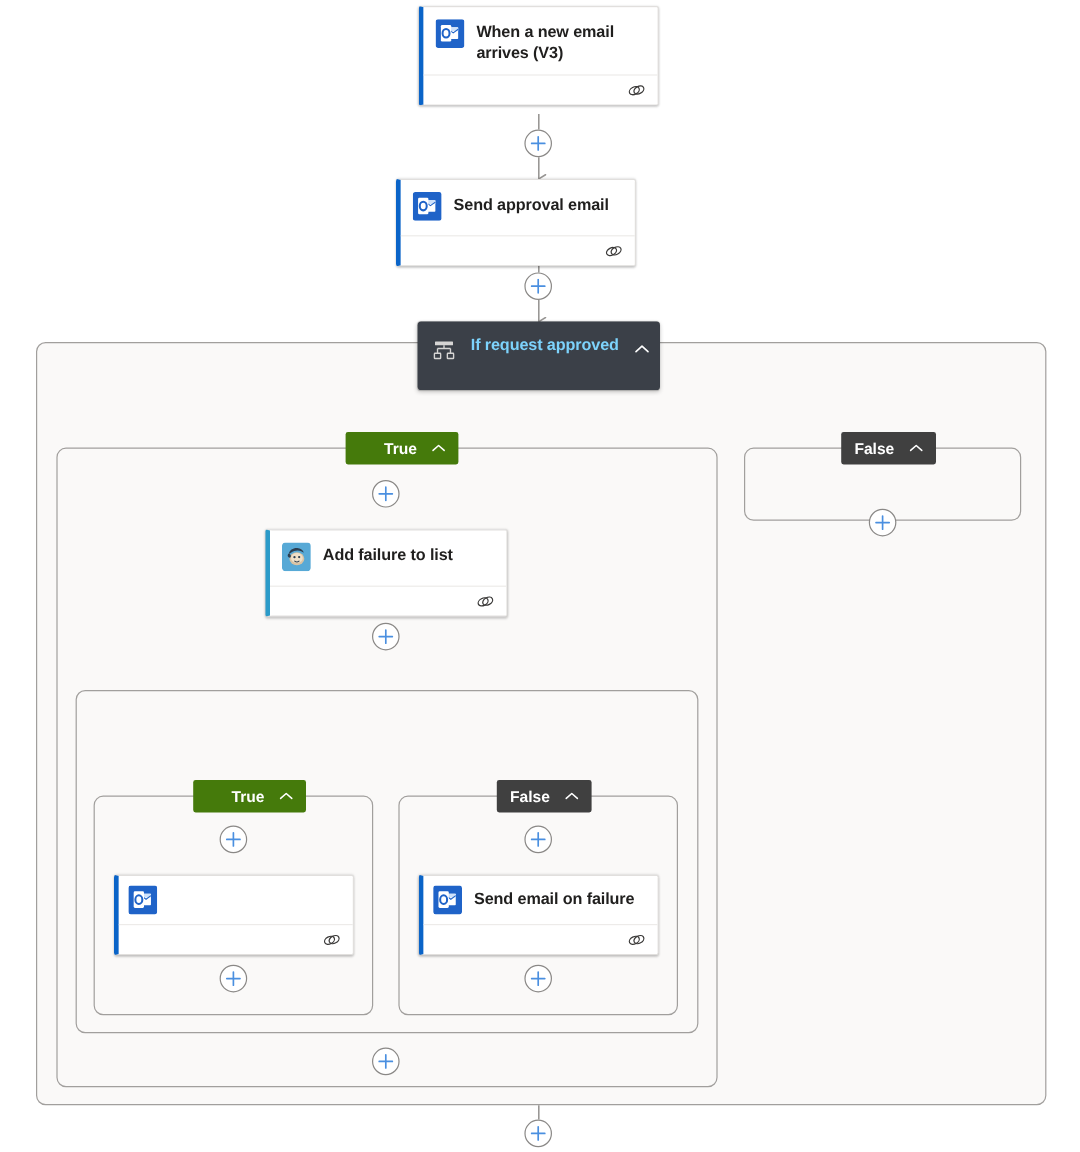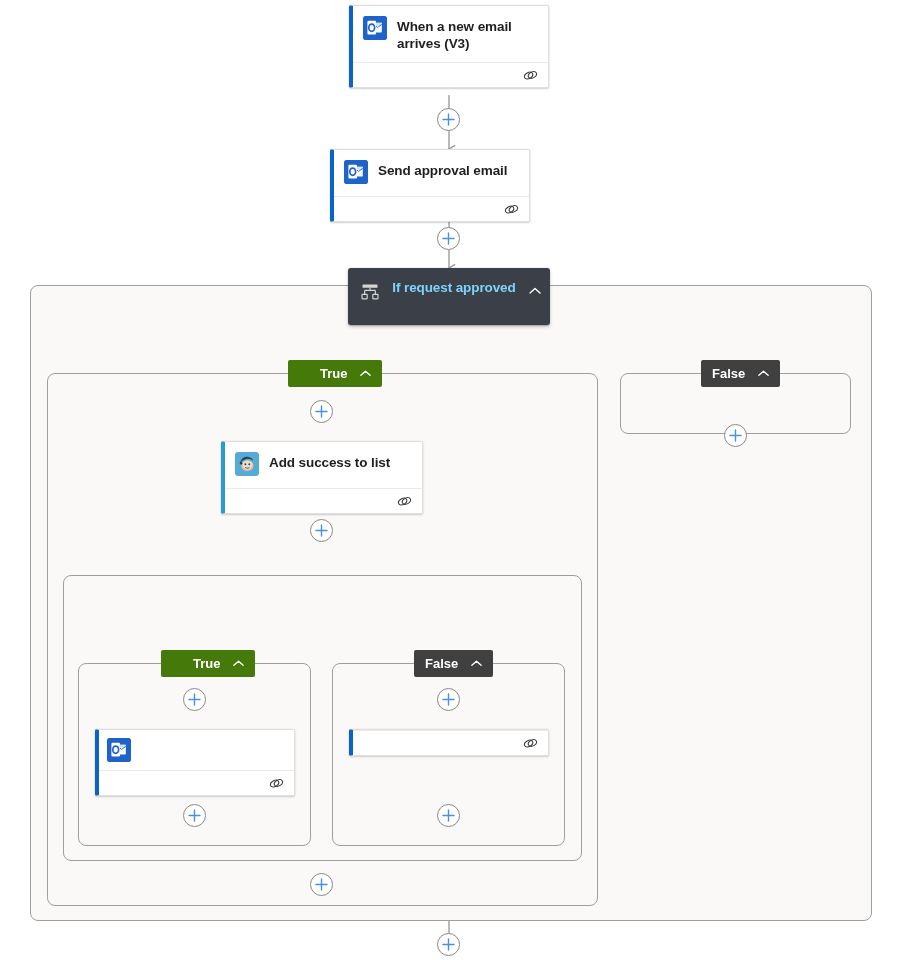--- a/index.html
+++ b/index.html
@@ -271,21 +271,21 @@
         <ellipse cx="12.4" cy="13.6" rx="6.2" ry="5.4" fill="#d9c3a4"></ellipse>
         <ellipse cx="12.4" cy="13.0" rx="4.9" ry="4.2" fill="#efe0c8"></ellipse>
         <path d="M5.6,9.8 C6.2,6.2 10.0,4.2 13.6,4.9 C16.4,5.5 18.2,7.3 18.0,8.7
                  C16.6,7.0 13.2,6.0 10.2,7.2 C8.0,8.1 6.6,9.2 5.6,9.8 Z" fill="#2c3e50"></path>
         <path d="M5.3,9.4 C4.4,10.5 4.6,12.0 5.8,12.6 C6.5,12.9 7.2,12.5 7.4,11.7
                  C7.6,10.6 6.6,9.2 5.3,9.4 Z" fill="#2c3e50"></path>
         <circle cx="10.4" cy="12.3" r="0.95" fill="#2c3e50"></circle>
         <circle cx="14.3" cy="12.2" r="0.95" fill="#2c3e50"></circle>
         <path d="M10.6,15.6 C11.6,16.4 13.2,16.4 14.2,15.6" fill="none" stroke="#2c3e50" stroke-width="0.85" stroke-linecap="round"></path>
       </svg>
-      <div class="card-title">Add success to list</div>
+      <div class="card-title">Add failure to list</div>
     </div>
     <div class="card-foot">
       <svg width="15" height="13" viewBox="0 0 15 13">
         <ellipse cx="5.6" cy="6.6" rx="4.4" ry="3.0" fill="none" stroke="#3b3a39" stroke-width="1.05" transform="rotate(-28 5.6 6.6)"></ellipse>
         <ellipse cx="9.4" cy="6.0" rx="4.4" ry="3.0" fill="none" stroke="#3b3a39" stroke-width="1.05" transform="rotate(-28 9.4 6.0)"></ellipse>
       </svg>
     </div>
   </div>
 
 
@@ -316,20 +316,31 @@
     </div>
     <div class="card-foot">
       <svg width="15" height="13" viewBox="0 0 15 13">
         <ellipse cx="5.6" cy="6.6" rx="4.4" ry="3.0" fill="none" stroke="#3b3a39" stroke-width="1.05" transform="rotate(-28 5.6 6.6)"></ellipse>
         <ellipse cx="9.4" cy="6.0" rx="4.4" ry="3.0" fill="none" stroke="#3b3a39" stroke-width="1.05" transform="rotate(-28 9.4 6.0)"></ellipse>
       </svg>
     </div>
   </div>
 
   <div class="card" style="left:349px; top:729px; width:200px;">
+    <div class="card-head" style="min-height:38px; padding:8px 10px 8px 8px;">
+      <svg class="card-icon" viewBox="0 0 24 24">
+        <rect width="24" height="24" rx="1.5" fill="#1f63c8"></rect>
+        <rect x="10.6" y="6.8" width="8.2" height="9.6" rx="0.6" fill="#ffffff"></rect>
+        <rect x="10.6" y="6.8" width="8.2" height="3.1" fill="#cfe2fb"></rect>
+        <path d="M10.6,8.4 L14.7,11.4 L18.8,8.4" fill="none" stroke="#1f63c8" stroke-width="0.9"></path>
+        <rect x="4.4" y="4.8" width="8.6" height="13.8" rx="1.1" fill="#ffffff"></rect>
+        <ellipse cx="8.7" cy="11.7" rx="2.9" ry="3.6" fill="none" stroke="#1f63c8" stroke-width="1.7"></ellipse>
+      </svg>
+      <div class="card-title">Send email on failure</div>
+    </div>
     <div class="card-foot">
       <svg width="15" height="13" viewBox="0 0 15 13">
         <ellipse cx="5.6" cy="6.6" rx="4.4" ry="3.0" fill="none" stroke="#3b3a39" stroke-width="1.05" transform="rotate(-28 5.6 6.6)"></ellipse>
         <ellipse cx="9.4" cy="6.0" rx="4.4" ry="3.0" fill="none" stroke="#3b3a39" stroke-width="1.05" transform="rotate(-28 9.4 6.0)"></ellipse>
       </svg>
     </div>
   </div>
 
   <div class="plus" style="left:437px; top:108px;">
     <svg width="13" height="13" viewBox="0 0 13 13">

